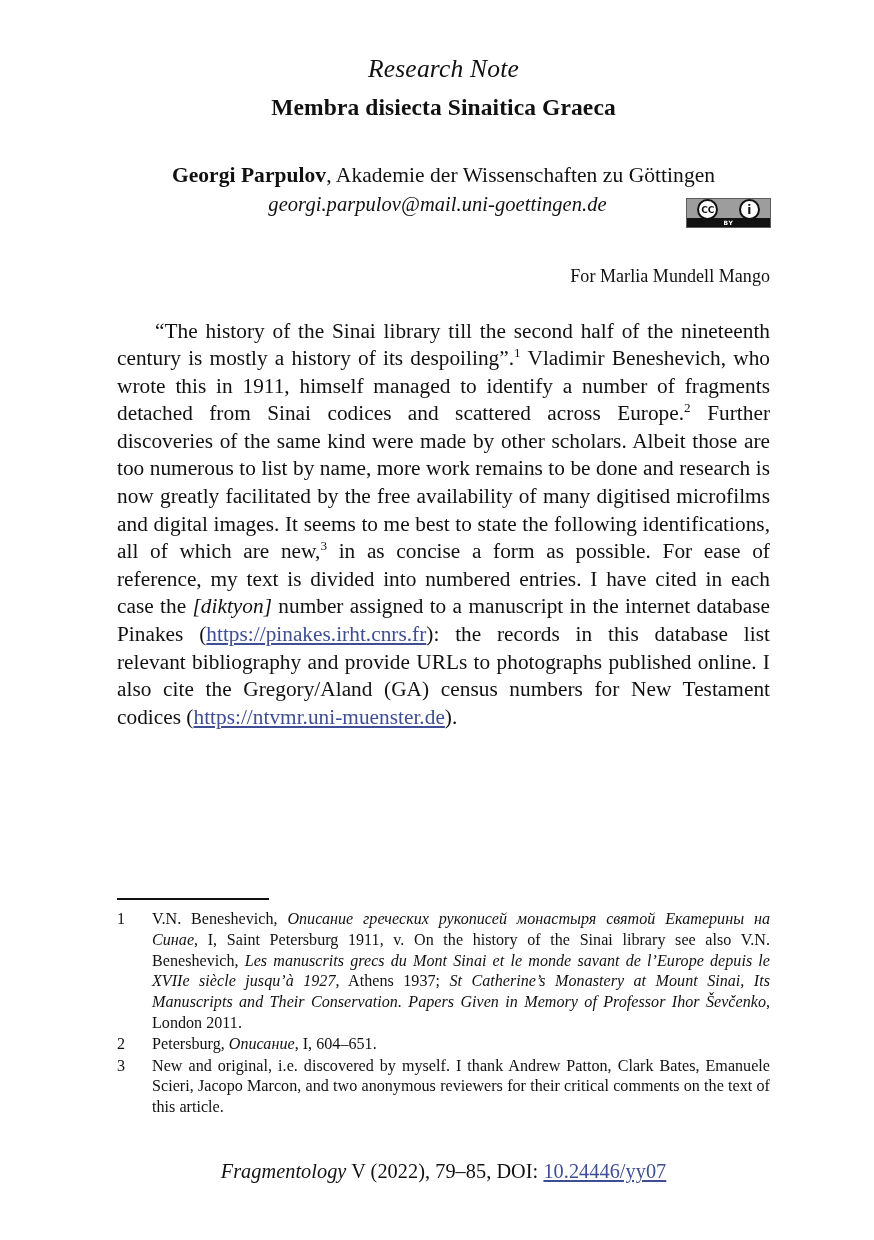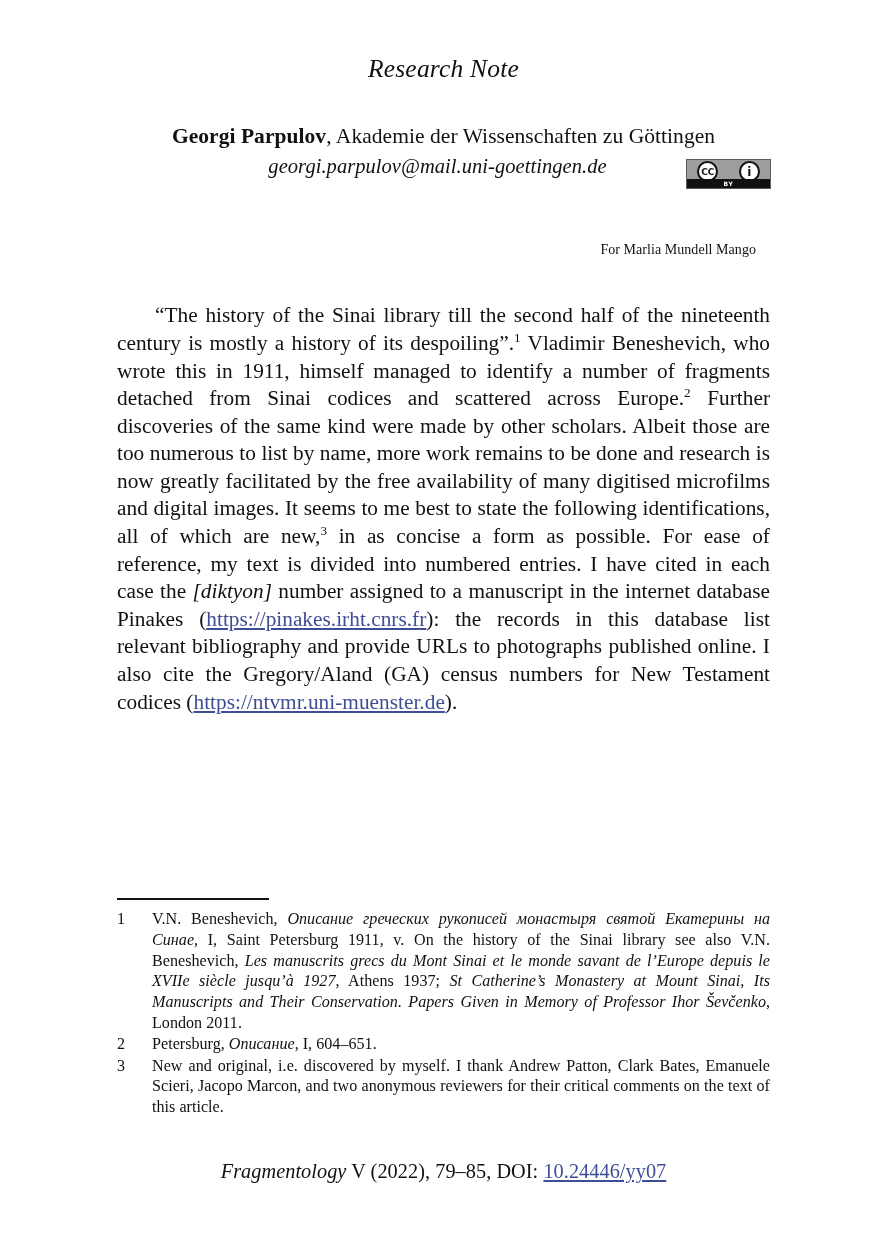--- a/index.html
+++ b/index.html
@@ -78,21 +78,21 @@
     background: #9d9d9d;
     border: 1px solid #5c5c5c;
     box-sizing: border-box;
   }
   .cc-badge .cc-row {
     position: absolute;
     left: 0; top: 0;
     width: 100%;
     height: 22px;
     display: flex;
-    align-items: flex-end;
+    align-items: center;
     justify-content: space-around;
   }
   .cc-circle {
     width: 17px;
     height: 17px;
     border-radius: 50%;
     background: #ffffff;
     border: 2.5px solid #111111;
     position: relative;
     display: inline-block;
@@ -119,23 +119,23 @@
     font-family: "DejaVu Sans", sans-serif;
     font-size: 6px;
     font-weight: bold;
     letter-spacing: 0.6px;
     text-align: center;
     line-height: 9px;
   }
 
   
   .dedication {
-    margin: 14px;
+    margin: 0;
     padding-top: 47px;
-    font-size: 14px;
+    font-size: 18px;
     text-align: right;
     line-height: 1.25;
     letter-spacing: 0.05px;
   }
 
   
   .body-text {
     margin: 0;
     padding-top: 30px;
     font-size: 21.3px;
@@ -202,20 +202,21 @@
   .footer-line .journal { font-style: italic; }
 </style>
 </head>
 <body>
 
 <div class="page">
   <div class="content">
 
     <div class="header">
       <div class="article-type">Research Note</div>
+      <h1 class="article-title">Membra disiecta Sinaitica Graeca</h1>
 
       <div class="byline-block">
         <div class="byline"><span class="author">Georgi Parpulov</span><span>, Akademie der Wissenschaften zu Göttingen</span></div>
         <div class="email">georgi.parpulov@mail.uni-goettingen.de</div>
 
         <div class="cc-badge">
           <div class="cc-row">
             <span class="cc-circle cc">
               <span class="glyph">CC</span>
             </span>

